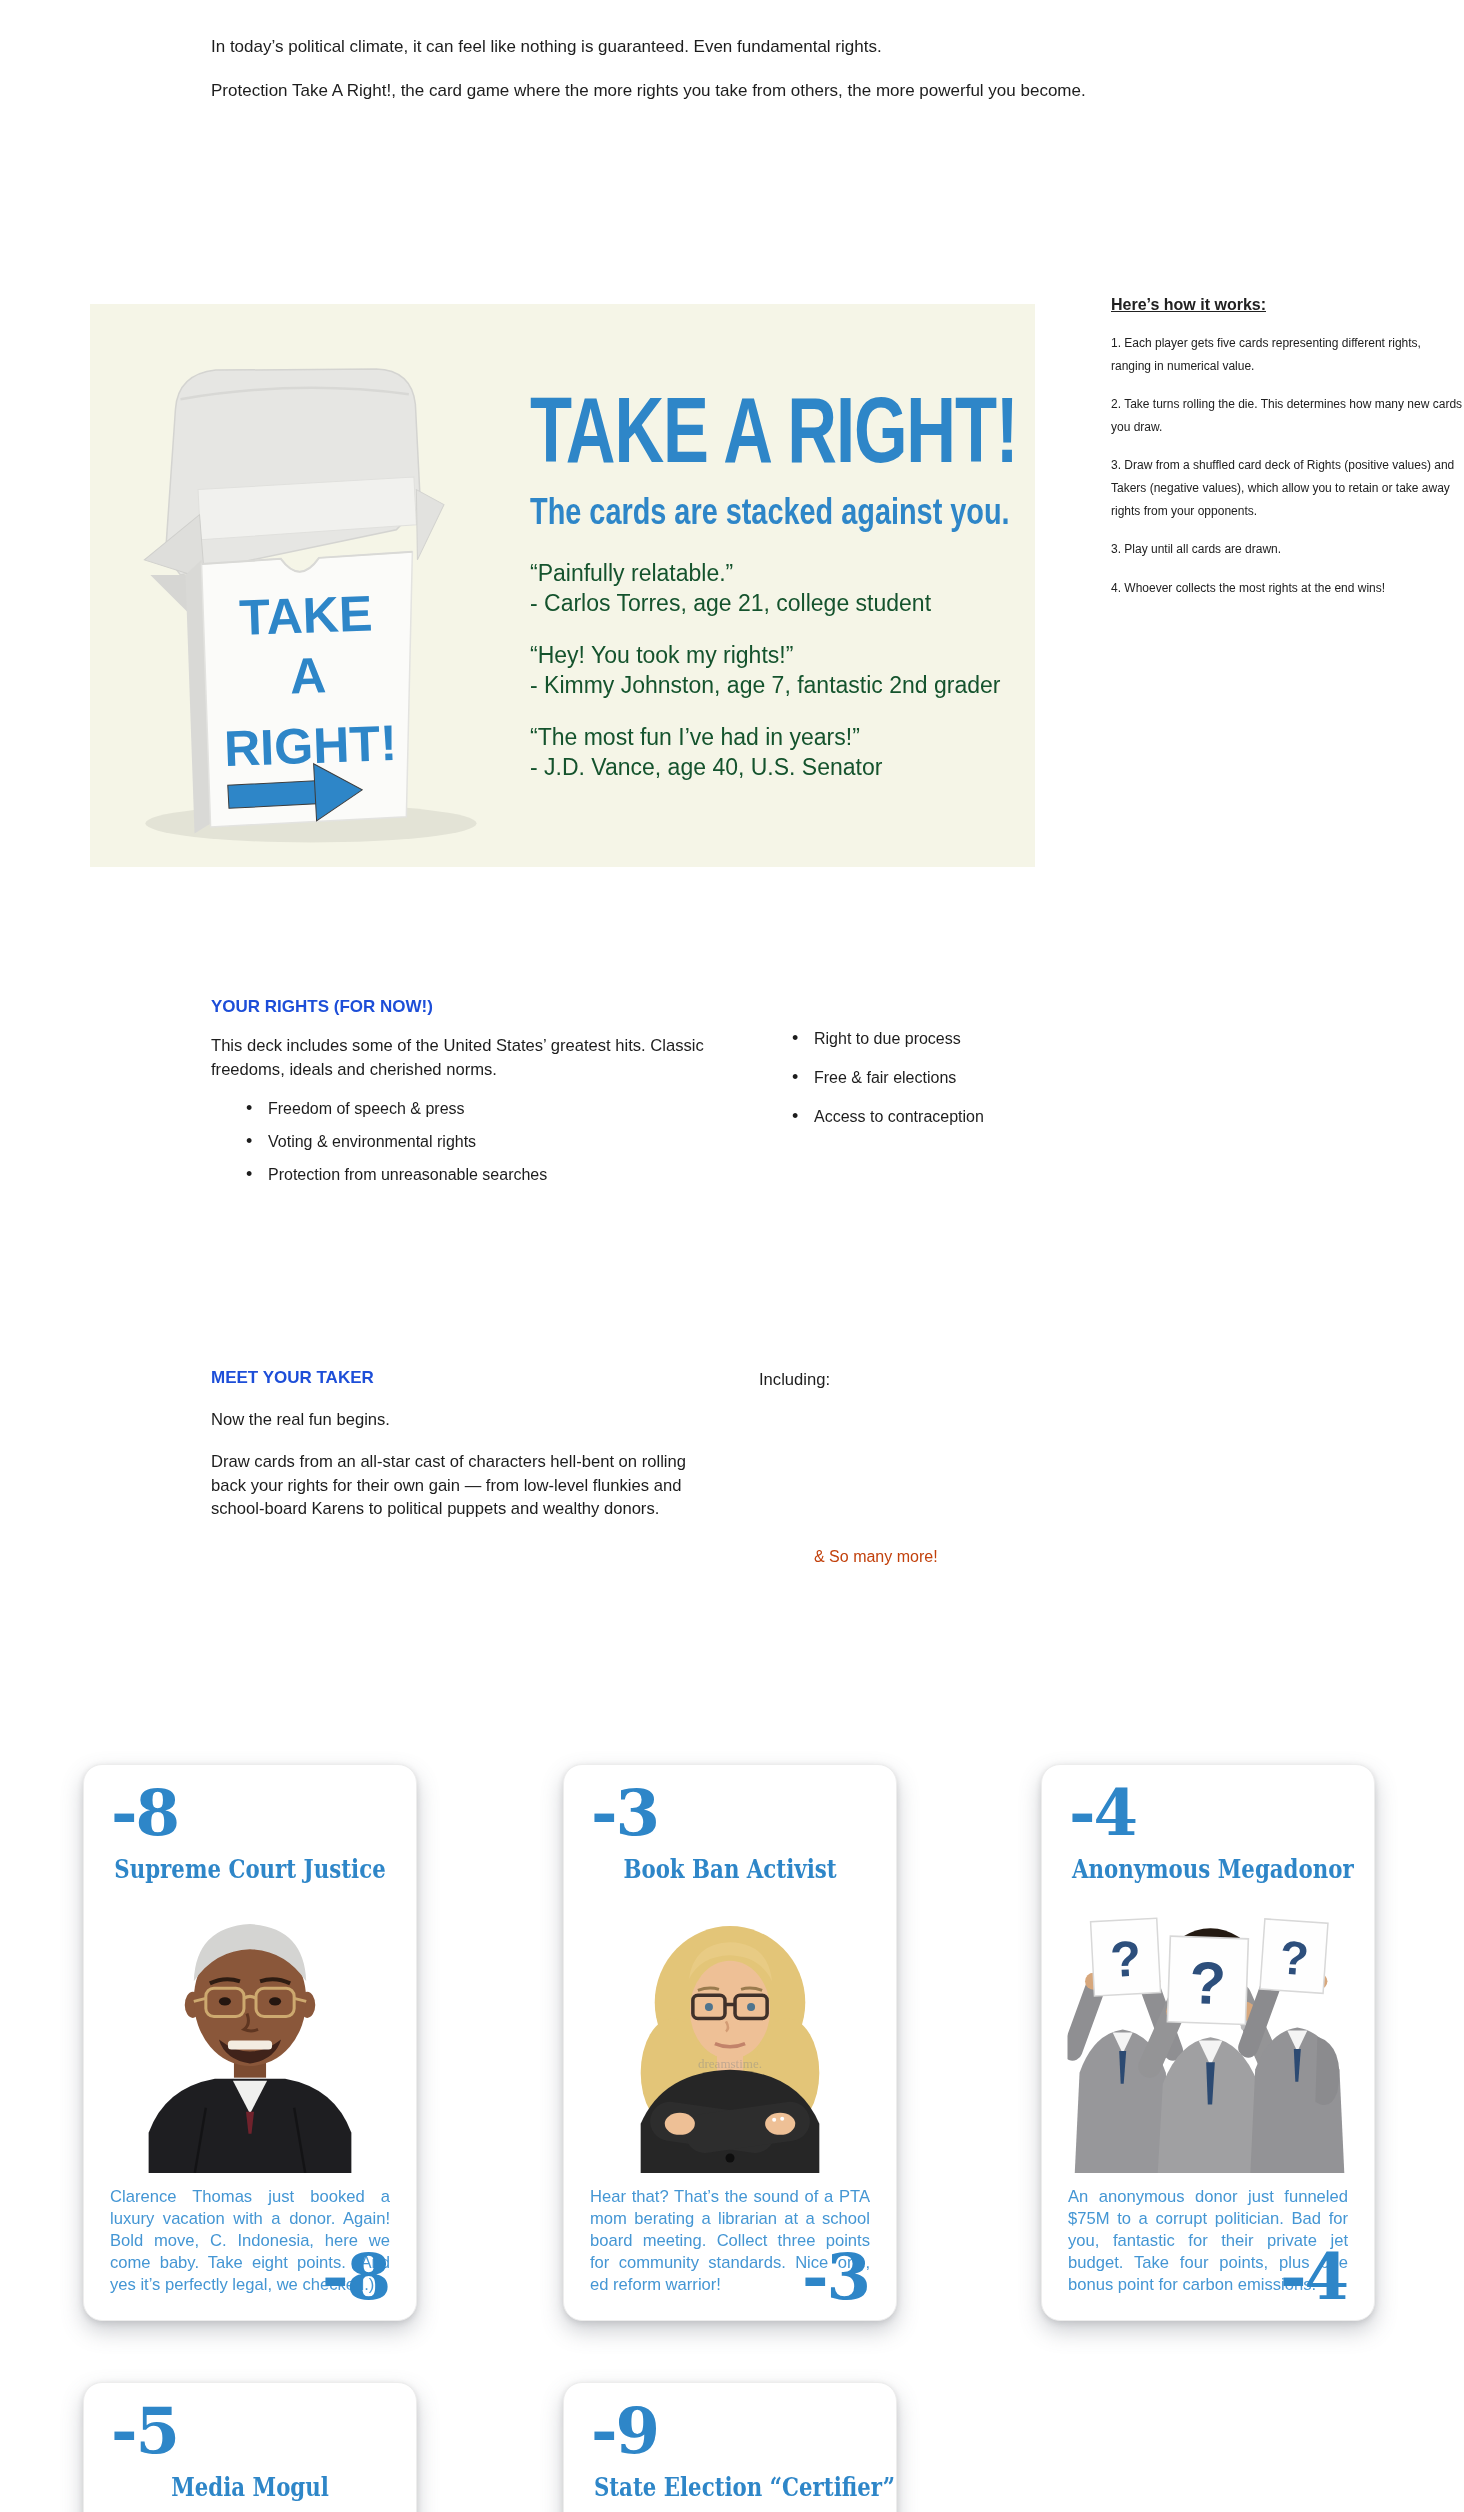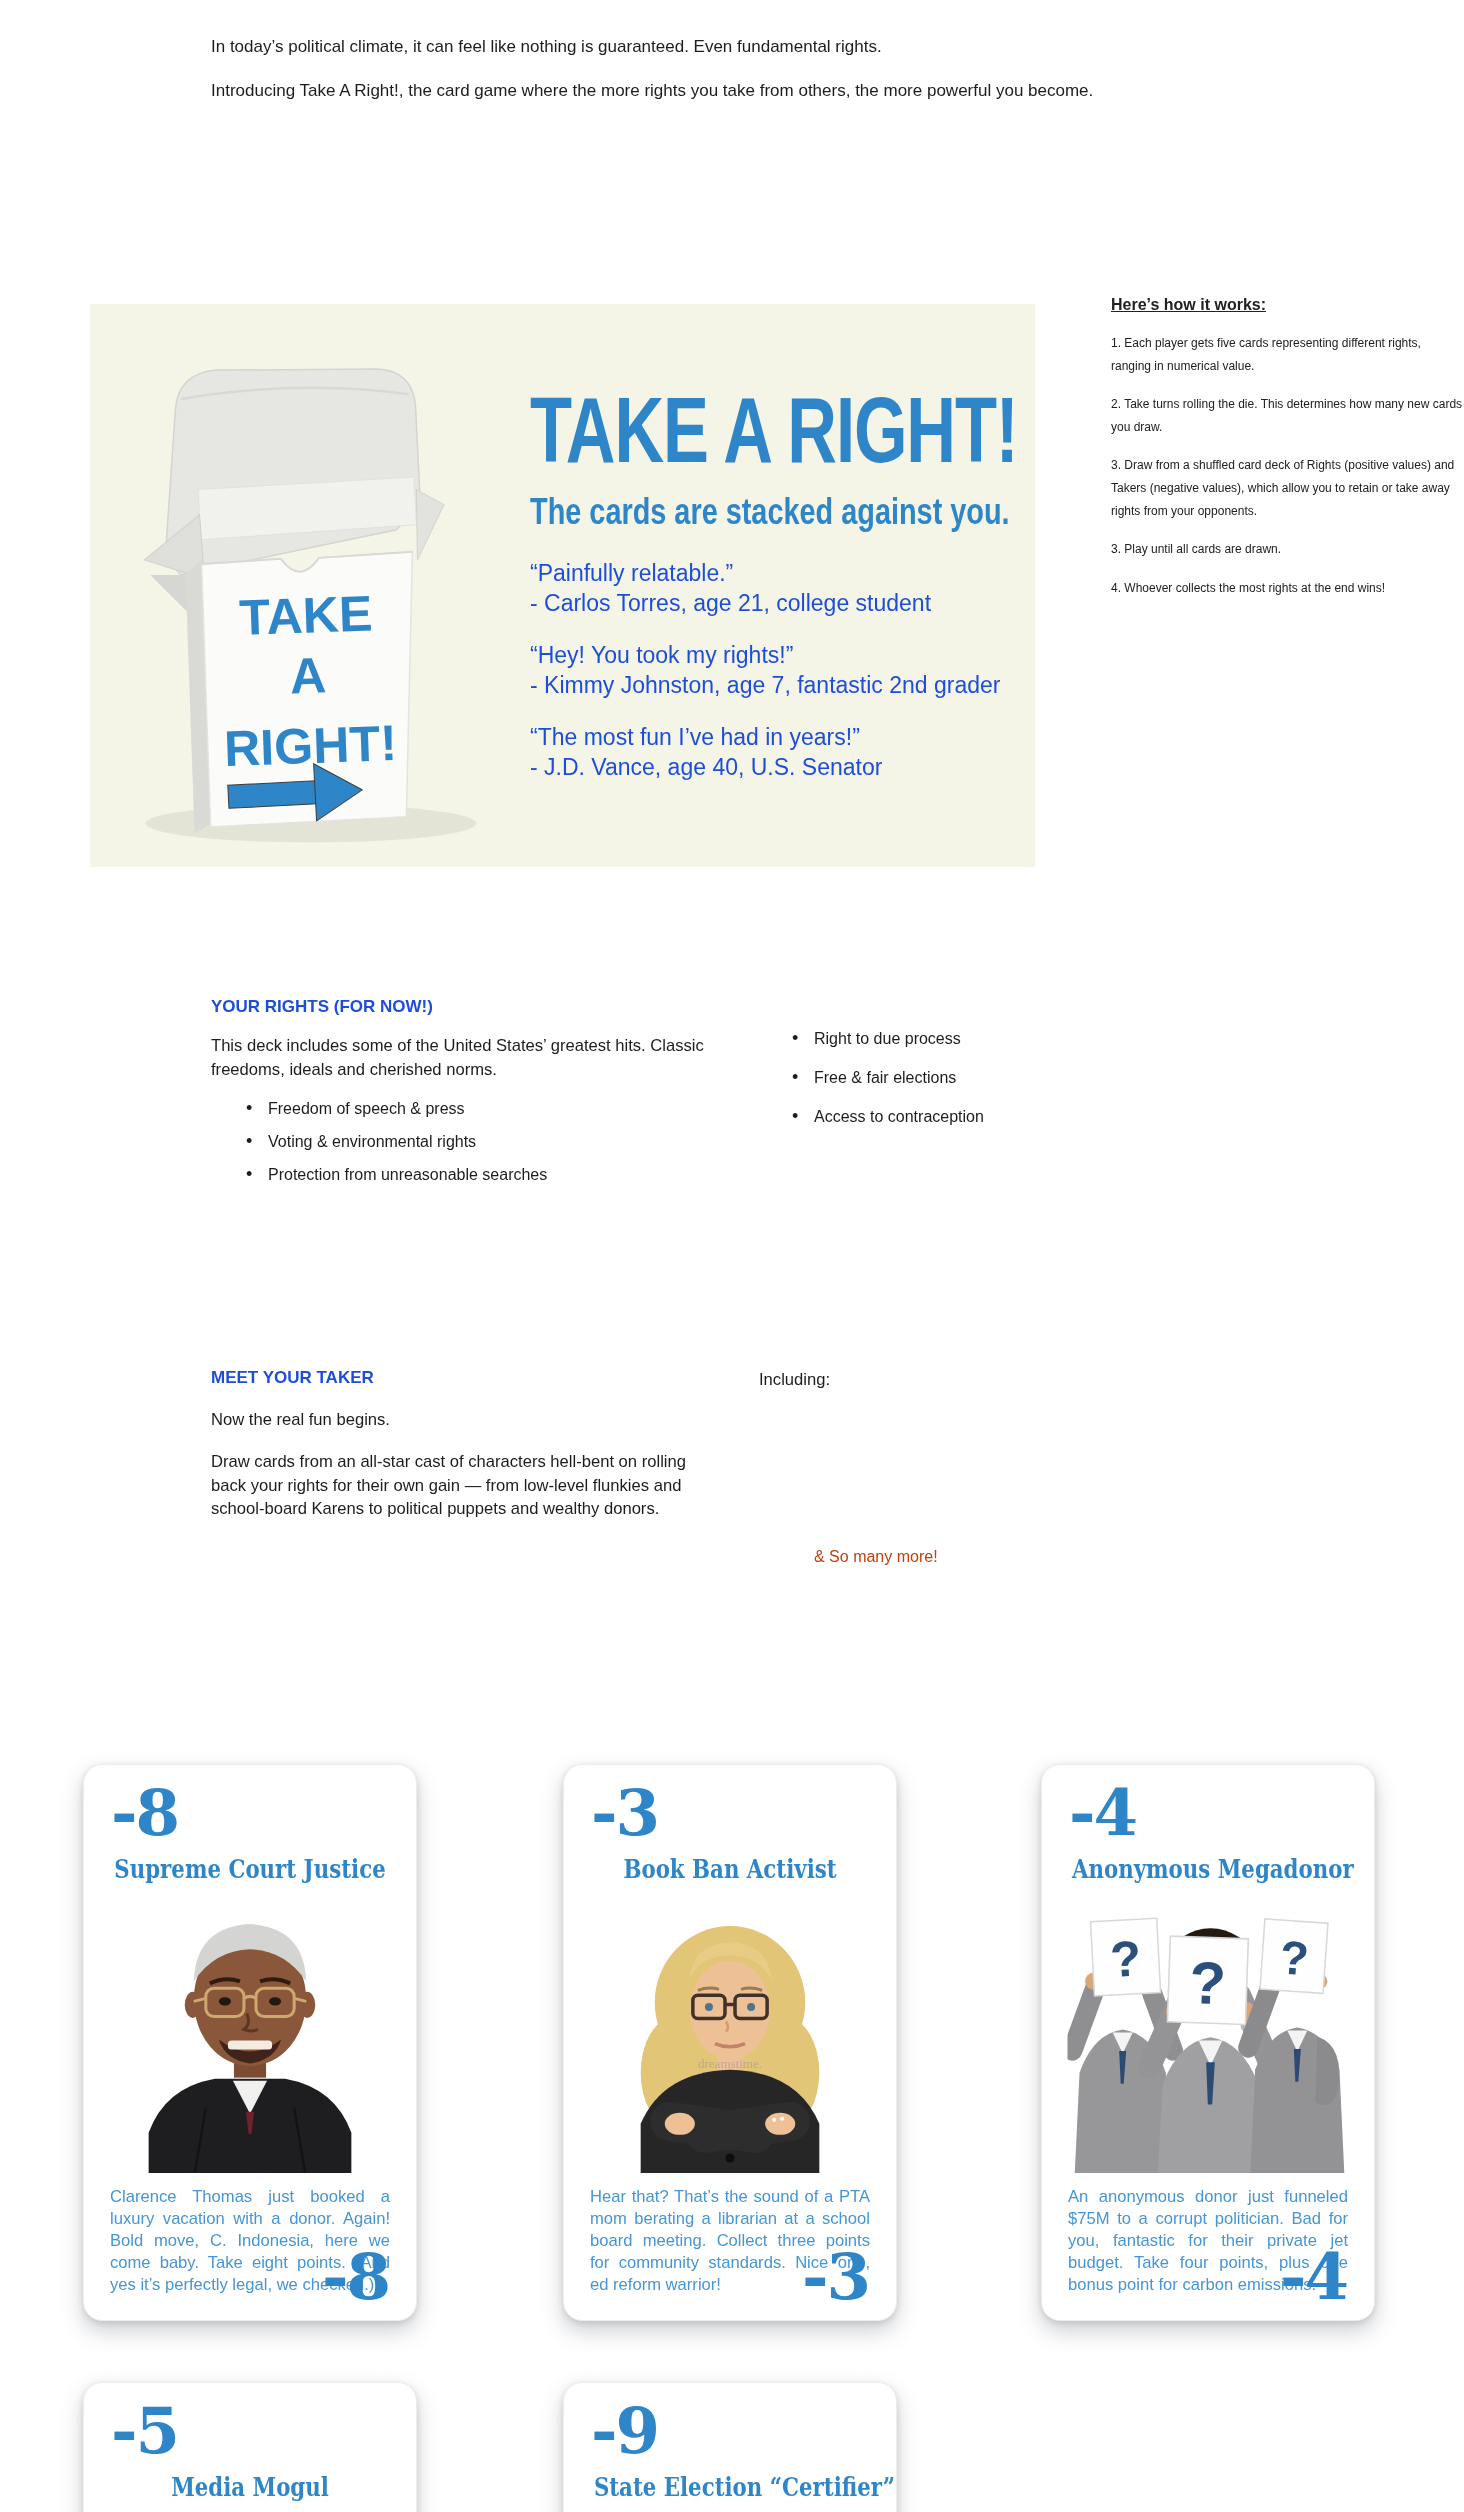--- a/index.html
+++ b/index.html
@@ -10,21 +10,21 @@
   
   .intro-p{font-size:17px;line-height:21px;color:#1d1d1d;}
 
   
   .hero{left:90px;top:304px;width:945px;height:563px;background:#f5f5e7;}
   .hero-title{left:440px;top:80px;font-size:93px;line-height:1;font-weight:bold;color:#2e86c8;
               white-space:nowrap;transform:scaleX(.74);transform-origin:left top;letter-spacing:-1.5px;}
   .hero-sub{left:440px;top:187px;font-size:37px;font-weight:bold;color:#2e86c8;white-space:nowrap;
             transform:scaleX(.78);transform-origin:left top;}
   .testimonial{left:440px;width:482px;}
-  .t-quote,.t-attr{font-size:23px;line-height:30px;color:#1d4ed8;}
+  .t-quote,.t-attr{font-size:23px;line-height:30px;color:#14532d;}
 
   
   .sidebar{left:1111px;top:296px;width:352px;}
   .hw-head{font-size:16px;font-weight:bold;text-decoration:underline;margin:0 0 18px 0;}
   .hw-step{font-size:12px;line-height:22.6px;margin:0 0 16px 0;}
 
   
   .sec-head{font-size:17px;font-weight:bold;color:#1d4ed8;}
   .body-text{font-size:16.6px;line-height:23.6px;color:#1d1d1d;}
   ul.blist{list-style:none;margin:0;padding:0;}
@@ -45,21 +45,21 @@
   .card-img{position:absolute;left:50%;transform:translateX(-50%);top:132px;}
   .card-body{position:absolute;left:26px;right:26px;top:421px;font-size:16.6px;line-height:22px;
              text-align:justify;color:#4496d4;}
 </style>
 </head>
 <body>
 
 <div id="page">
 
   <p class="abs intro-p" style="left:211px;top:19px;">In today’s political climate, it can feel like nothing is guaranteed. Even fundamental rights.</p>
-  <p class="abs intro-p" style="left:211px;top:63px;">Introducing Take A Right!, the card game where the more rights you take from others, the more powerful you become.</p>
+  <p class="abs intro-p" style="left:211px;top:63px;">Protection Take A Right!, the card game where the more rights you take from others, the more powerful you become.</p>
 
   <div class="abs hero">
 
     <svg class="abs" style="left:25px;top:35px;" width="402" height="512" viewBox="0 0 800 1020">
       <ellipse cx="390" cy="965" rx="330" ry="38" fill="#000000" opacity="0.07"></ellipse>
 
       <path d="M100,430 L120,140 Q125,70 200,62 L520,60 Q590,62 598,130 L608,330 L560,380 L130,470 Z" fill="#e6e6e3" stroke="#d4d4d1" stroke-width="3"></path>
       <path d="M130,120 Q360,80 585,110" stroke="#d8d8d5" stroke-width="5" fill="none"></path>
 
       <path d="M165,300 L595,275 L600,370 L170,400 Z" fill="#f1f1ee" stroke="#e0e0dd" stroke-width="2"></path>

